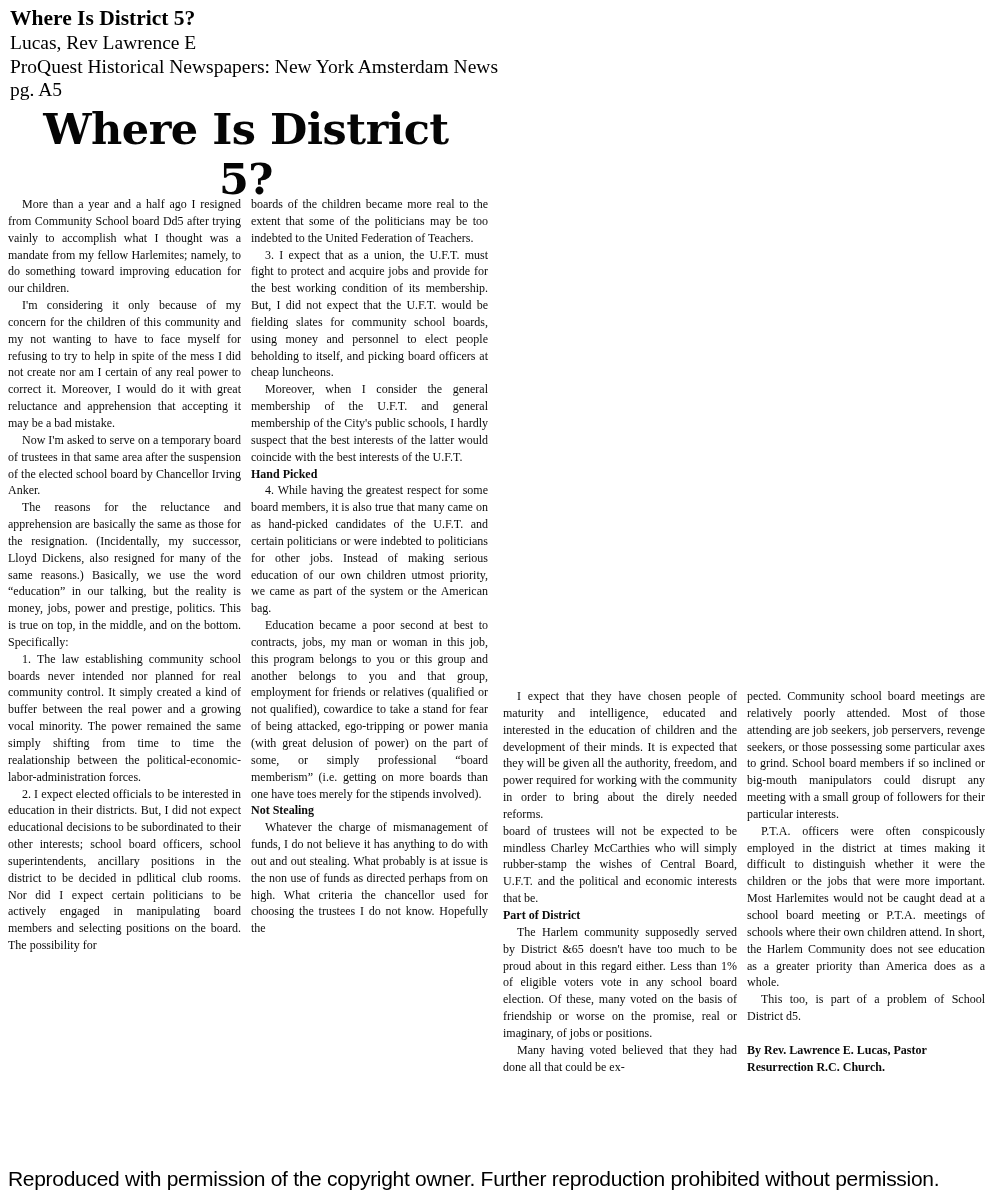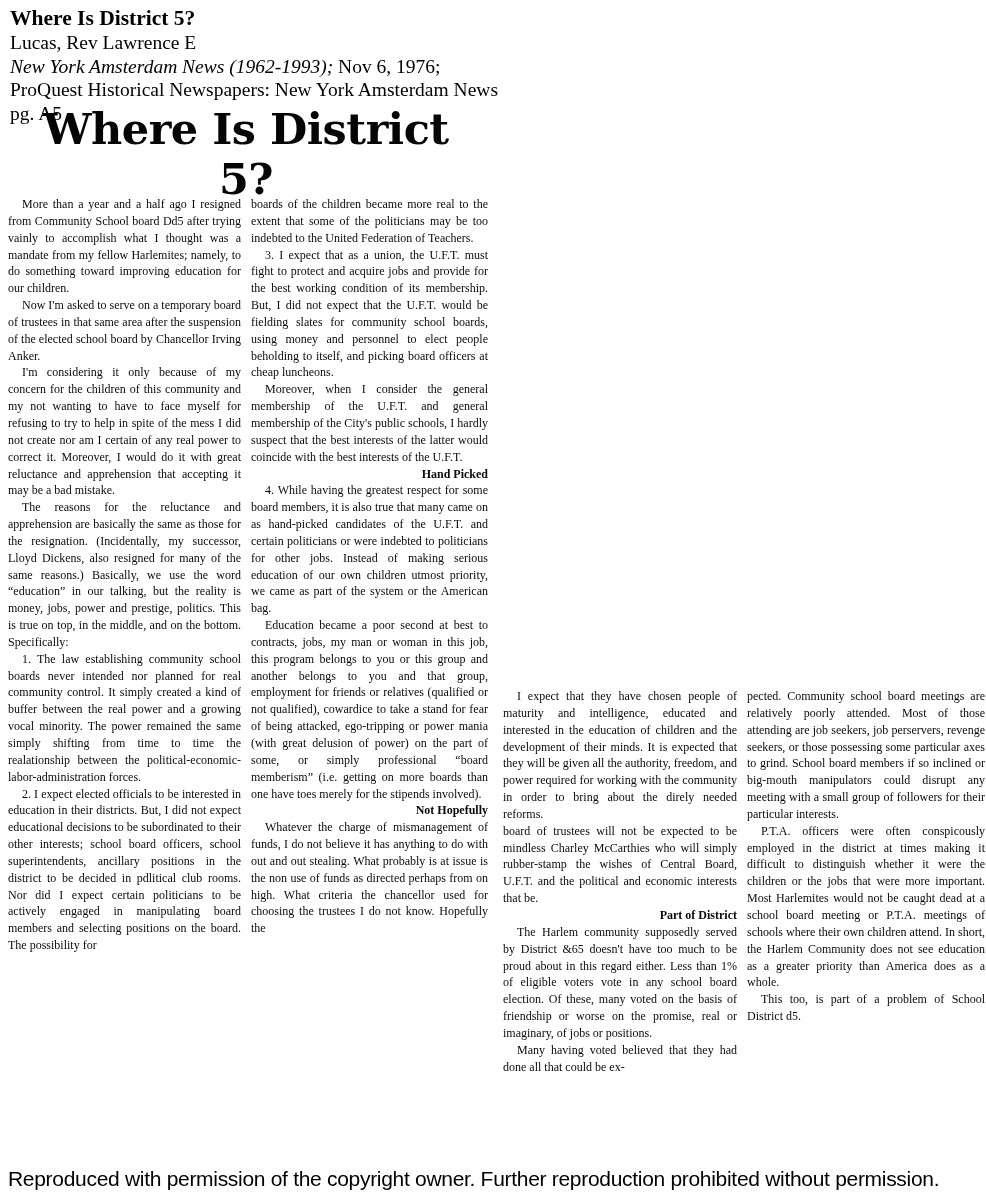--- a/index.html
+++ b/index.html
@@ -60,21 +60,21 @@
   .col1 { left: 8px; }
   .col2 { left: 251px; width: 237px; }
   .col3 { left: 503px; top: 688px; width: 234px; }
   .col4 { left: 747px; top: 688px; width: 238px; }
 
   .blk { margin: 0; padding: 0; }
   .blk.p    { text-indent: 14px; }
   .blk.cont { text-indent: 0; }
   .blk.head {
     text-indent: 0;
-    text-align: right;
+    text-align: left;
     font-weight: bold;
   }
   .blk.byline {
     text-indent: 0;
     text-align: left;
     font-weight: bold;
     margin-top: 17px;
   }
 
   
@@ -91,53 +91,53 @@
   }
 </style>
 </head>
 <body>
 
 <div class="page">
 
   <header class="citation">
     <div class="cit-title">Where Is District 5?</div>
     <div class="cit-line">Lucas, Rev Lawrence E</div>
-    <div class="cit-line"><span class="italic">New York Amsterdam News (1962-1993);</span><span> Nov 6, 1976;</span></div>
     <div class="cit-line">ProQuest Historical Newspapers: New York Amsterdam News</div>
     <div class="cit-line">pg. A5</div>
   </header>
 
   <h1 class="headline">Where Is District 5?</h1>
 
   <div class="col col1">
       <p class="blk p">More than a year and a half ago I resigned from Community School board Dd5 after trying vainly to accomplish what I thought was a mandate from my fellow Harlemites; namely, to do something toward improving education for our children.</p>
+      <p class="blk p">I'm considering it only because of my concern for the children of this community and my not wanting to have to face myself for refusing to try to help in spite of the mess I did not create nor am I certain of any real power to correct it. Moreover, I would do it with great reluctance and apprehension that accepting it may be a bad mistake.</p>
       <p class="blk p">Now I'm asked to serve on a temporary board of trustees in that same area after the suspension of the elected school board by Chancellor Irving Anker.</p>
-      <p class="blk p">I'm considering it only because of my concern for the children of this community and my not wanting to have to face myself for refusing to try to help in spite of the mess I did not create nor am I certain of any real power to correct it. Moreover, I would do it with great reluctance and apprehension that accepting it may be a bad mistake.</p>
       <p class="blk p">The reasons for the reluctance and apprehension are basically the same as those for the resignation. (Incidentally, my successor, Lloyd Dickens, also resigned for many of the same reasons.) Basically, we use the word “education” in our talking, but the reality is money, jobs, power and prestige, politics. This is true on top, in the middle, and on the bottom. Specifically:</p>
       <p class="blk p">1. The law establishing community school boards never intended nor planned for real community control. It simply created a kind of buffer between the real power and a growing vocal minority. The power remained the same simply shifting from time to time the realationship between the political-economic-labor-administration forces.</p>
       <p class="blk p">2. I expect elected officials to be interested in education in their districts. But, I did not expect educational decisions to be subordinated to their other interests; school board officers, school superintendents, ancillary positions in the district to be decided in pdlitical club rooms. Nor did I expect certain politicians to be actively engaged in manipulating board members and selecting positions on the board. The possibility for</p>
     </div>
   <div class="col col2">
       <p class="blk cont">boards of the children became more real to the extent that some of the politicians may be too indebted to the United Federation of Teachers.</p>
       <p class="blk p">3. I expect that as a union, the U.F.T. must fight to protect and acquire jobs and provide for the best working condition of its membership. But, I did not expect that the U.F.T. would be fielding slates for community school boards, using money and personnel to elect people beholding to itself, and picking board officers at cheap luncheons.</p>
       <p class="blk p">Moreover, when I consider the general membership of the U.F.T. and general membership of the City's public schools, I hardly suspect that the best interests of the latter would coincide with the best interests of the U.F.T.</p>
       <p class="blk head">Hand Picked</p>
       <p class="blk p">4. While having the greatest respect for some board members, it is also true that many came on as hand-picked candidates of the U.F.T. and certain politicians or were indebted to politicians for other jobs. Instead of making serious education of our own children utmost priority, we came as part of the system or the American bag.</p>
       <p class="blk p">Education became a poor second at best to contracts, jobs, my man or woman in this job, this program belongs to you or this group and another belongs to you and that group, employment for friends or relatives (qualified or not qualified), cowardice to take a stand for fear of being attacked, ego-tripping or power mania (with great delusion of power) on the part of some, or simply professional “board memberism” (i.e. getting on more boards than one have toes merely for the stipends involved).</p>
-      <p class="blk head">Not Hopefully</p>
+      <p class="blk head">Not Stealing</p>
       <p class="blk p">Whatever the charge of mismanagement of funds, I do not believe it has anything to do with out and out stealing. What probably is at issue is the non use of funds as directed perhaps from on high. What criteria the chancellor used for choosing the trustees I do not know. Hopefully the</p>
     </div>
   <div class="col col3">
       <p class="blk p">I expect that they have chosen people of maturity and intelligence, educated and interested in the education of children and the development of their minds. It is expected that they will be given all the authority, freedom, and power required for working with the community in order to bring about the direly needed reforms.</p>
       <p class="blk cont">board of trustees will not be expected to be mindless Charley McCarthies who will simply rubber-stamp the wishes of Central Board, U.F.T. and the political and economic interests that be.</p>
       <p class="blk head">Part of District</p>
       <p class="blk p">The Harlem community supposedly served by District &amp;65 doesn't have too much to be proud about in this regard either. Less than 1% of eligible voters vote in any school board election. Of these, many voted on the basis of friendship or worse on the promise, real or imaginary, of jobs or positions.</p>
       <p class="blk p">Many having voted believed that they had done all that could be ex-</p>
     </div>
   <div class="col col4">
       <p class="blk cont">pected. Community school board meetings are relatively poorly attended. Most of those attending are job seekers, job perservers, revenge seekers, or those possessing some particular axes to grind. School board members if so inclined or big-mouth manipulators could disrupt any meeting with a small group of followers for their particular interests.</p>
       <p class="blk p">P.T.A. officers were often conspicously employed in the district at times making it difficult to distinguish whether it were the children or the jobs that were more important. Most Harlemites would not be caught dead at a school board meeting or P.T.A. meetings of schools where their own children attend. In short, the Harlem Community does not see education as a greater priority than America does as a whole.</p>
       <p class="blk p">This too, is part of a problem of School District d5.</p>
+      <p class="blk byline">By Rev. Lawrence E. Lucas, Pastor Resurrection R.C. Church.</p>
     </div>
 
   <div class="footer">Reproduced with permission of the copyright owner.  Further reproduction prohibited without permission.</div>
 
 </div>
 
 </body></html>

